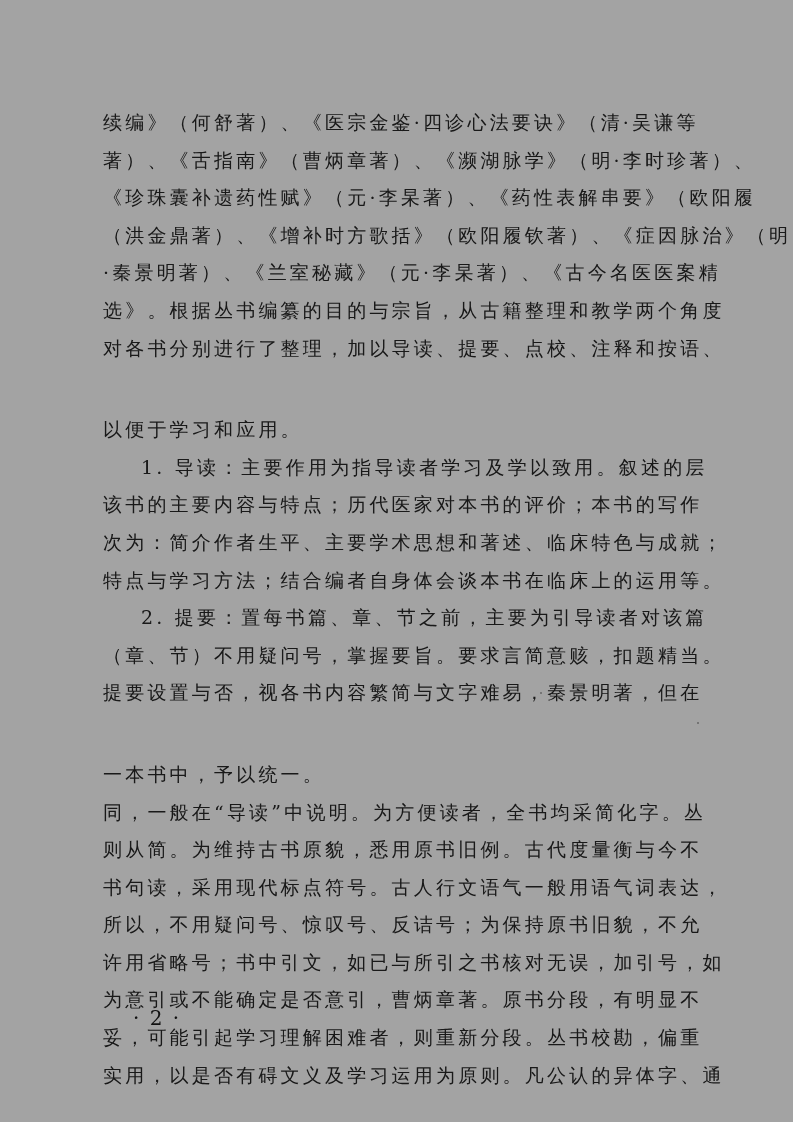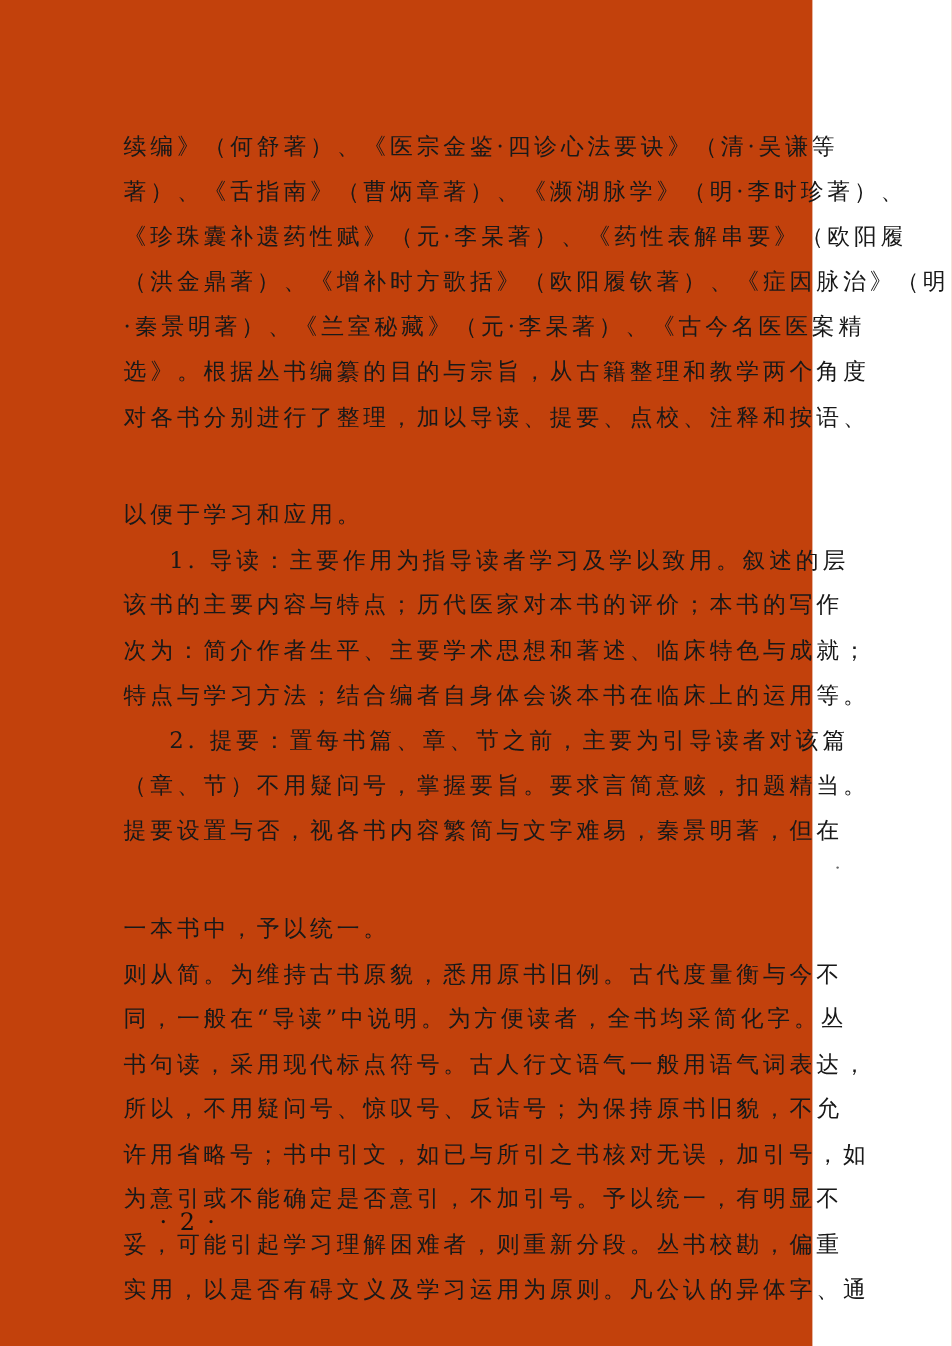--- a/index.html
+++ b/index.html
@@ -11,23 +11,23 @@
       width: 793px;
       height: 1122px;
       position: relative;
       overflow: hidden;
       font-family: "DejaVu Serif", "Liberation Serif", serif;
       color: #1a1a1a;
     }
     .page {
       position: absolute;
       left: 0; top: 0;
-      width: 677px;
+      width: 793px;
       height: 1122px;
-      background: #c2410c;
+      background: #a3a3a3;
     }
     .text-block {
       position: absolute;
       left: 103px;
       top: 104px;
       width: 582px;
     }
     .line {
       height: 37.6px;
       line-height: 37.6px;
@@ -79,26 +79,26 @@
     <div class="line">对各书分别进行了整理，加以导读、提要、点校、注释和按语、</div>
     <div class="line last">以便于学习和应用。</div>
     <div class="line indent">1. 导读：主要作用为指导读者学习及学以致用。叙述的层</div>
     <div class="line">该书的主要内容与特点；历代医家对本书的评价；本书的写作</div>
     <div class="line">次为：简介作者生平、主要学术思想和著述、临床特色与成就；</div>
     <div class="line">特点与学习方法；结合编者自身体会谈本书在临床上的运用等。</div>
     <div class="line indent">2. 提要：置每书篇、章、节之前，主要为引导读者对该篇</div>
     <div class="line">（章、节）不用疑问号，掌握要旨。要求言简意赅，扣题精当。</div>
     <div class="line">提要设置与否，视各书内容繁简与文字难易，秦景明著，但在</div>
     <div class="line last">一本书中，予以统一。</div>
+    <div class="line">同，一般在“导读”中说明。为方便读者，全书均采简化字。丛</div>
     <div class="line">则从简。为维持古书原貌，悉用原书旧例。古代度量衡与今不</div>
-    <div class="line">同，一般在“导读”中说明。为方便读者，全书均采简化字。丛</div>
     <div class="line">书句读，采用现代标点符号。古人行文语气一般用语气词表达，</div>
     <div class="line">所以，不用疑问号、惊叹号、反诘号；为保持原书旧貌，不允</div>
     <div class="line">许用省略号；书中引文，如已与所引之书核对无误，加引号，如</div>
-    <div class="line">为意引或不能确定是否意引，不加引号。予以统一，有明显不</div>
+    <div class="line">为意引或不能确定是否意引，曹炳章著。原书分段，有明显不</div>
     <div class="line">妥，可能引起学习理解困难者，则重新分段。丛书校勘，偏重</div>
     <div class="line">实用，以是否有碍文义及学习运用为原则。凡公认的异体字、通</div>
   </div>
 
   <div class="page-number">· 2 ·</div>
 
   <div class="speck" style="left:540px; top:692px;"></div>
   <div class="speck" style="left:697px; top:722px;"></div>
 </div>
 

